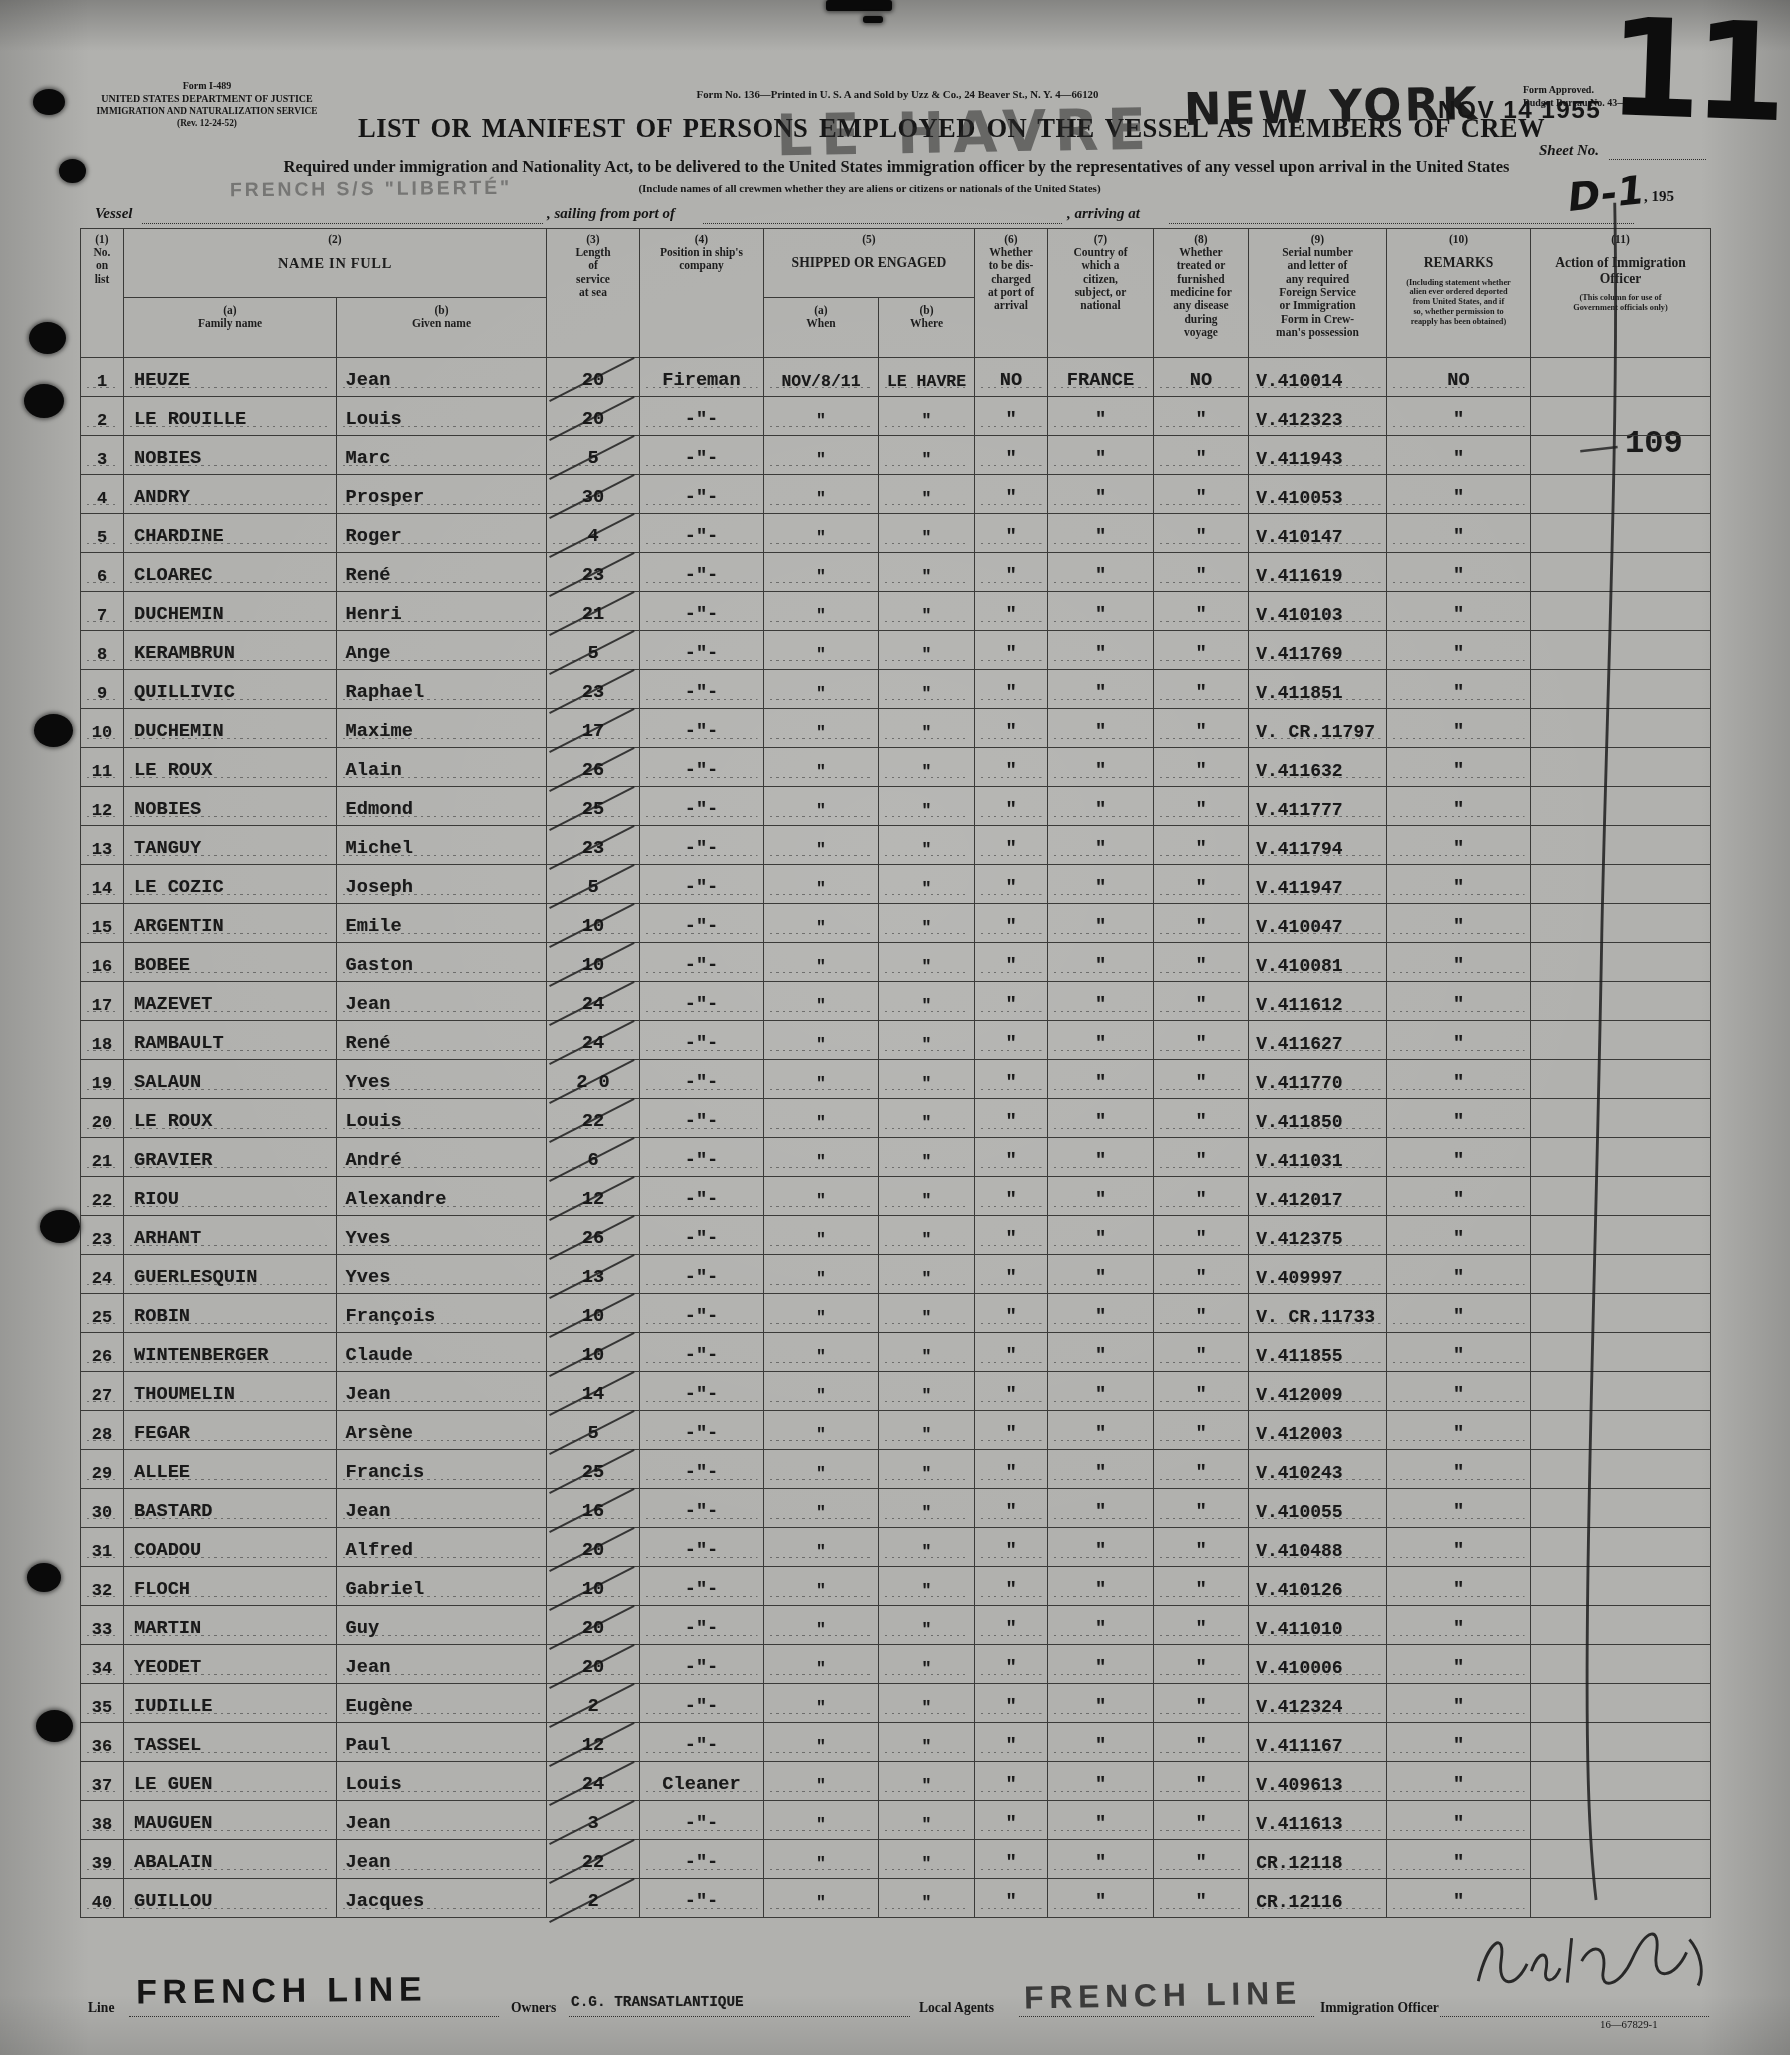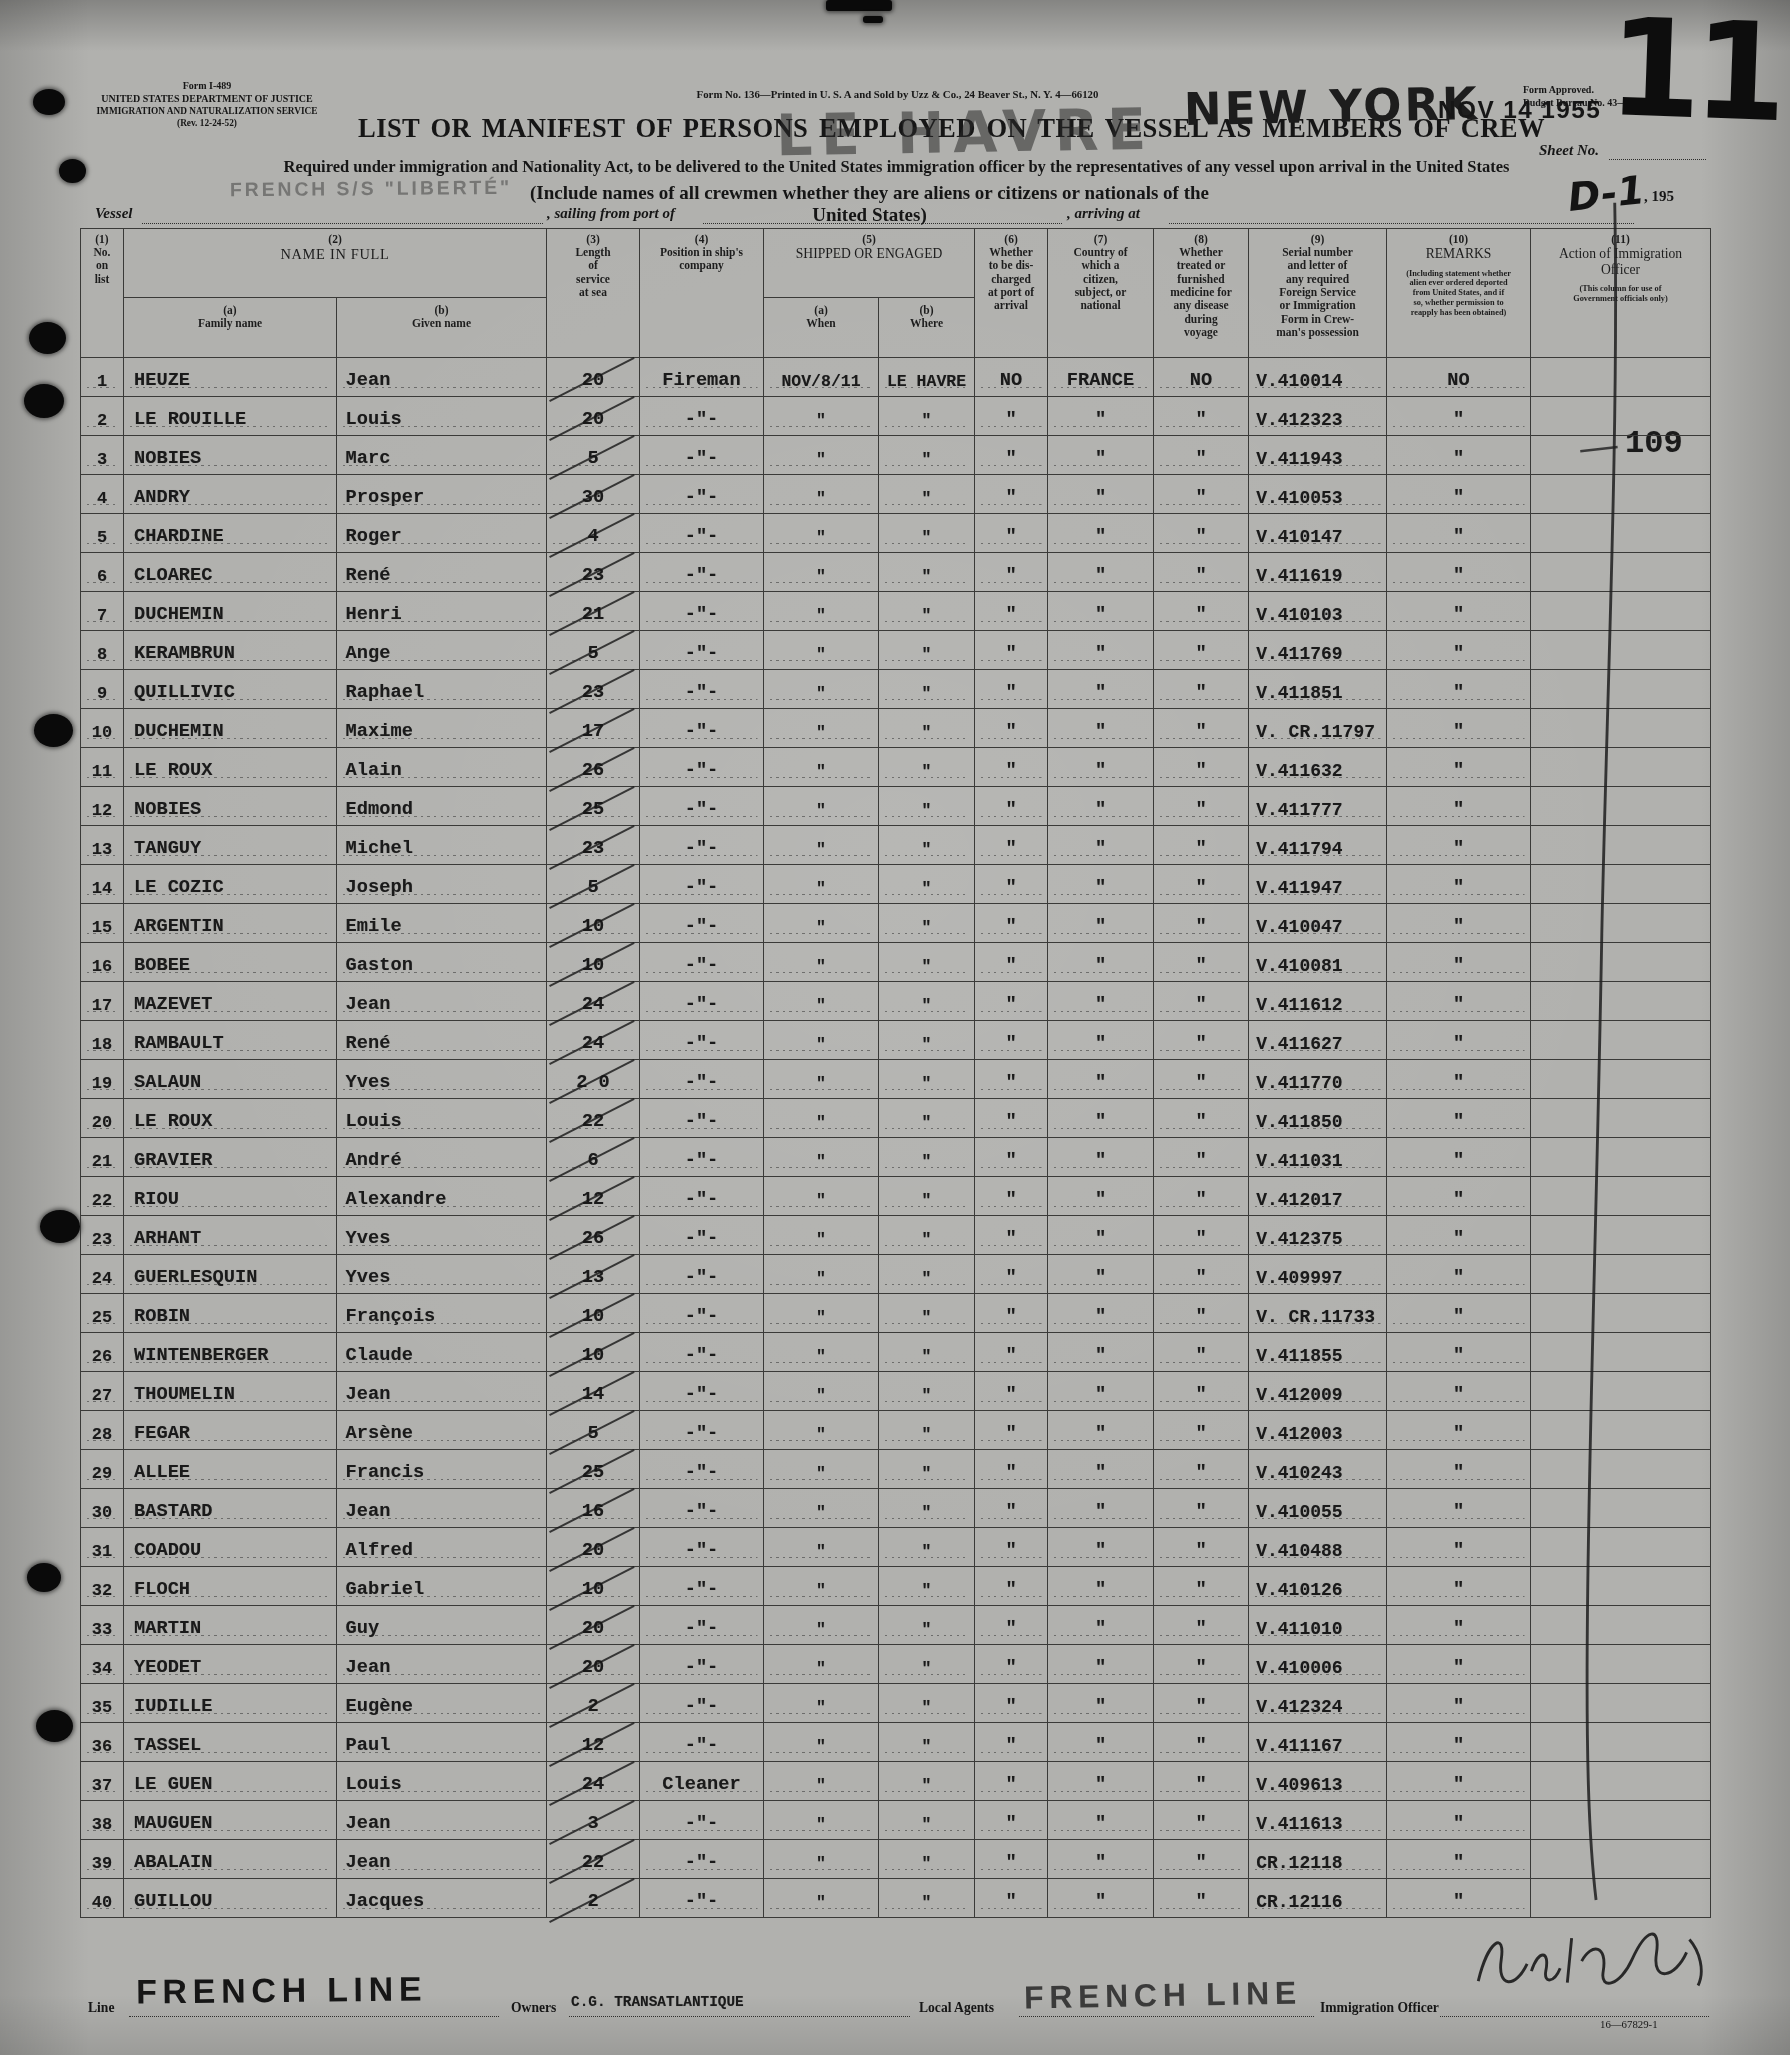--- a/index.html
+++ b/index.html
@@ -15,39 +15,39 @@
   .typed{font-family:"Liberation Mono","DejaVu Sans Mono",monospace;font-weight:bold;color:#1a1a1a;text-shadow:0 0 0.7px rgba(10,10,10,.35)}
   .dotline{position:absolute;height:0;border-bottom:1.8px dotted #2e2e2c}
 
   
   .form-left{left:85px;top:79px;width:244px;text-align:center;font-size:10px;font-weight:bold;line-height:1.3}
   .form-center{left:646px;top:88px;width:503px;text-align:center;font-size:10.8px;font-weight:bold}
   .form-right{left:1523px;top:83px;width:215px;font-size:10px;font-weight:bold;line-height:1.3}
   .doc-title{left:180px;top:113px;width:1365px;text-align:right;font-size:26.6px;font-weight:bold;letter-spacing:0.4px;word-spacing:3.6px}
   .sheet-no{left:1539px;top:142px;font-size:15px;font-style:italic;font-weight:bold}
   .subtitle{left:85px;top:157px;width:1623px;text-align:center;font-size:16.5px;font-weight:bold}
-  .include-note{left:503px;top:182px;width:733px;text-align:center;font-size:19px;font-weight:bold}
+  .include-note{left:503px;top:182px;width:733px;text-align:center;font-size:11px;font-weight:bold}
   .lbl-it{font-size:15px;font-style:italic;font-weight:bold}
 
   .vessel-stamp{left:230px;top:177px;font-family:"Liberation Sans",sans-serif;font-size:19.4px;font-weight:bold;letter-spacing:2.9px;color:rgba(70,70,70,.55);transform:rotate(-.5deg)}
   .port-large{left:776px;top:99px;font-family:"DejaVu Sans",sans-serif;font-size:57px;font-weight:bold;letter-spacing:8.6px;color:rgba(42,42,42,.55);transform:rotate(-1deg)}
   .arrival-large{left:1184px;top:80px;font-family:"DejaVu Sans",sans-serif;font-size:45px;font-weight:bold;letter-spacing:2.9px;color:#1d1d1d;transform:rotate(-1.2deg)}
   .date-stamp{left:1438px;top:96px;font-family:"Liberation Sans",sans-serif;font-size:24.4px;font-weight:bold;letter-spacing:1.4px;color:#161616}
   .big-sheet{left:1608px;top:2.9px;font-family:"DejaVu Sans",sans-serif;font-size:135px;font-weight:bold;letter-spacing:-8.6px;color:#0d0d0d;transform:rotate(2deg);line-height:1}
   .page-stamp{left:1625px;top:425px;font-size:32px}
   .action-note{left:1568px;top:171px;font-family:"DejaVu Sans",sans-serif;font-size:39px;font-weight:bold;font-style:italic;transform:rotate(-6deg);color:#141414}
 
   
   .manifest{position:absolute;left:80px;top:228px;width:1629px;border-collapse:collapse;table-layout:fixed}
   .manifest th,.manifest td{border:1.1px solid #3a3a38}
   .manifest thead th{font-family:"Liberation Serif",serif;font-weight:bold;text-align:center;vertical-align:top;padding:3.6px 1.4px 1.4px;line-height:1.16;color:#1d1d1d;font-size:11.5px}
   .manifest thead tr:first-child th{height:69px}
   .manifest thead tr:last-child th{height:60px;vertical-align:top;padding-top:5.7px}
   .hnum{font-size:11.5px;font-weight:bold}
-  .hlabel{font-size:13.6px;font-weight:normal;margin-top:0}
+  .hlabel{font-size:13.6px;font-weight:bold;margin-top:9px}
   .hlabel.big{font-size:14.4px;letter-spacing:0.7px}
   .hnote{font-size:8.3px;line-height:1.18;margin-top:7px;font-weight:bold}
   .th9{font-size:10.4px}
   .th6,.th7,.th8{font-size:10.8px}
 
   .manifest tbody td{height:39px;vertical-align:bottom;padding:0 0 5px 0;font-family:"Liberation Mono","DejaVu Sans Mono",monospace;font-weight:bold;font-size:18.7px;color:#1a1a1a;text-shadow:0 0 0.7px rgba(10,10,10,.3);text-align:center;
     background-image:repeating-linear-gradient(to right,rgba(40,40,40,.5) 0 2.2px,transparent 2.2px 6.5px);
     background-size:calc(100% - 11.5px) 1.4px;background-repeat:no-repeat;background-position:5.7px calc(100% - 7.2px);}
   .manifest tbody td.c-no{font-size:17px}
   .manifest tbody td.c-family{text-align:left;padding-left:10px}

